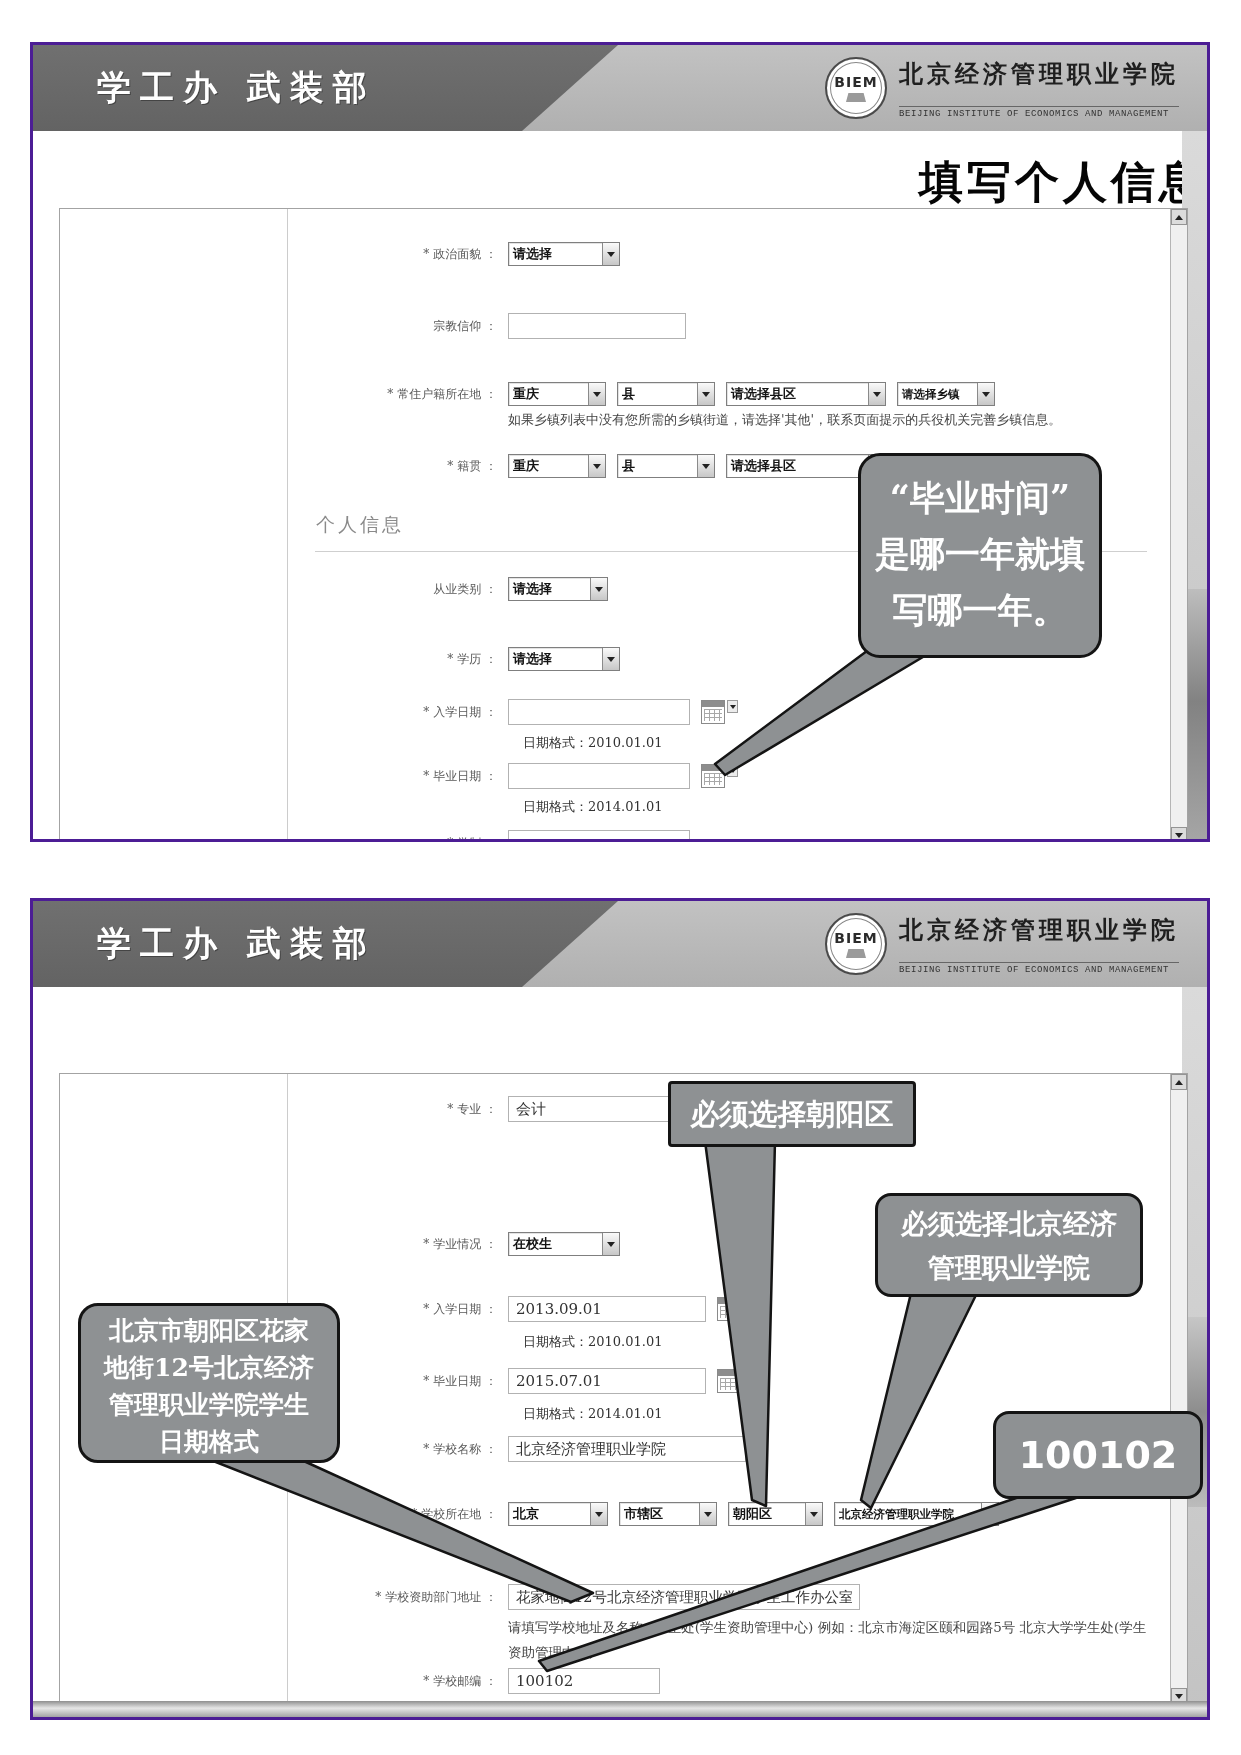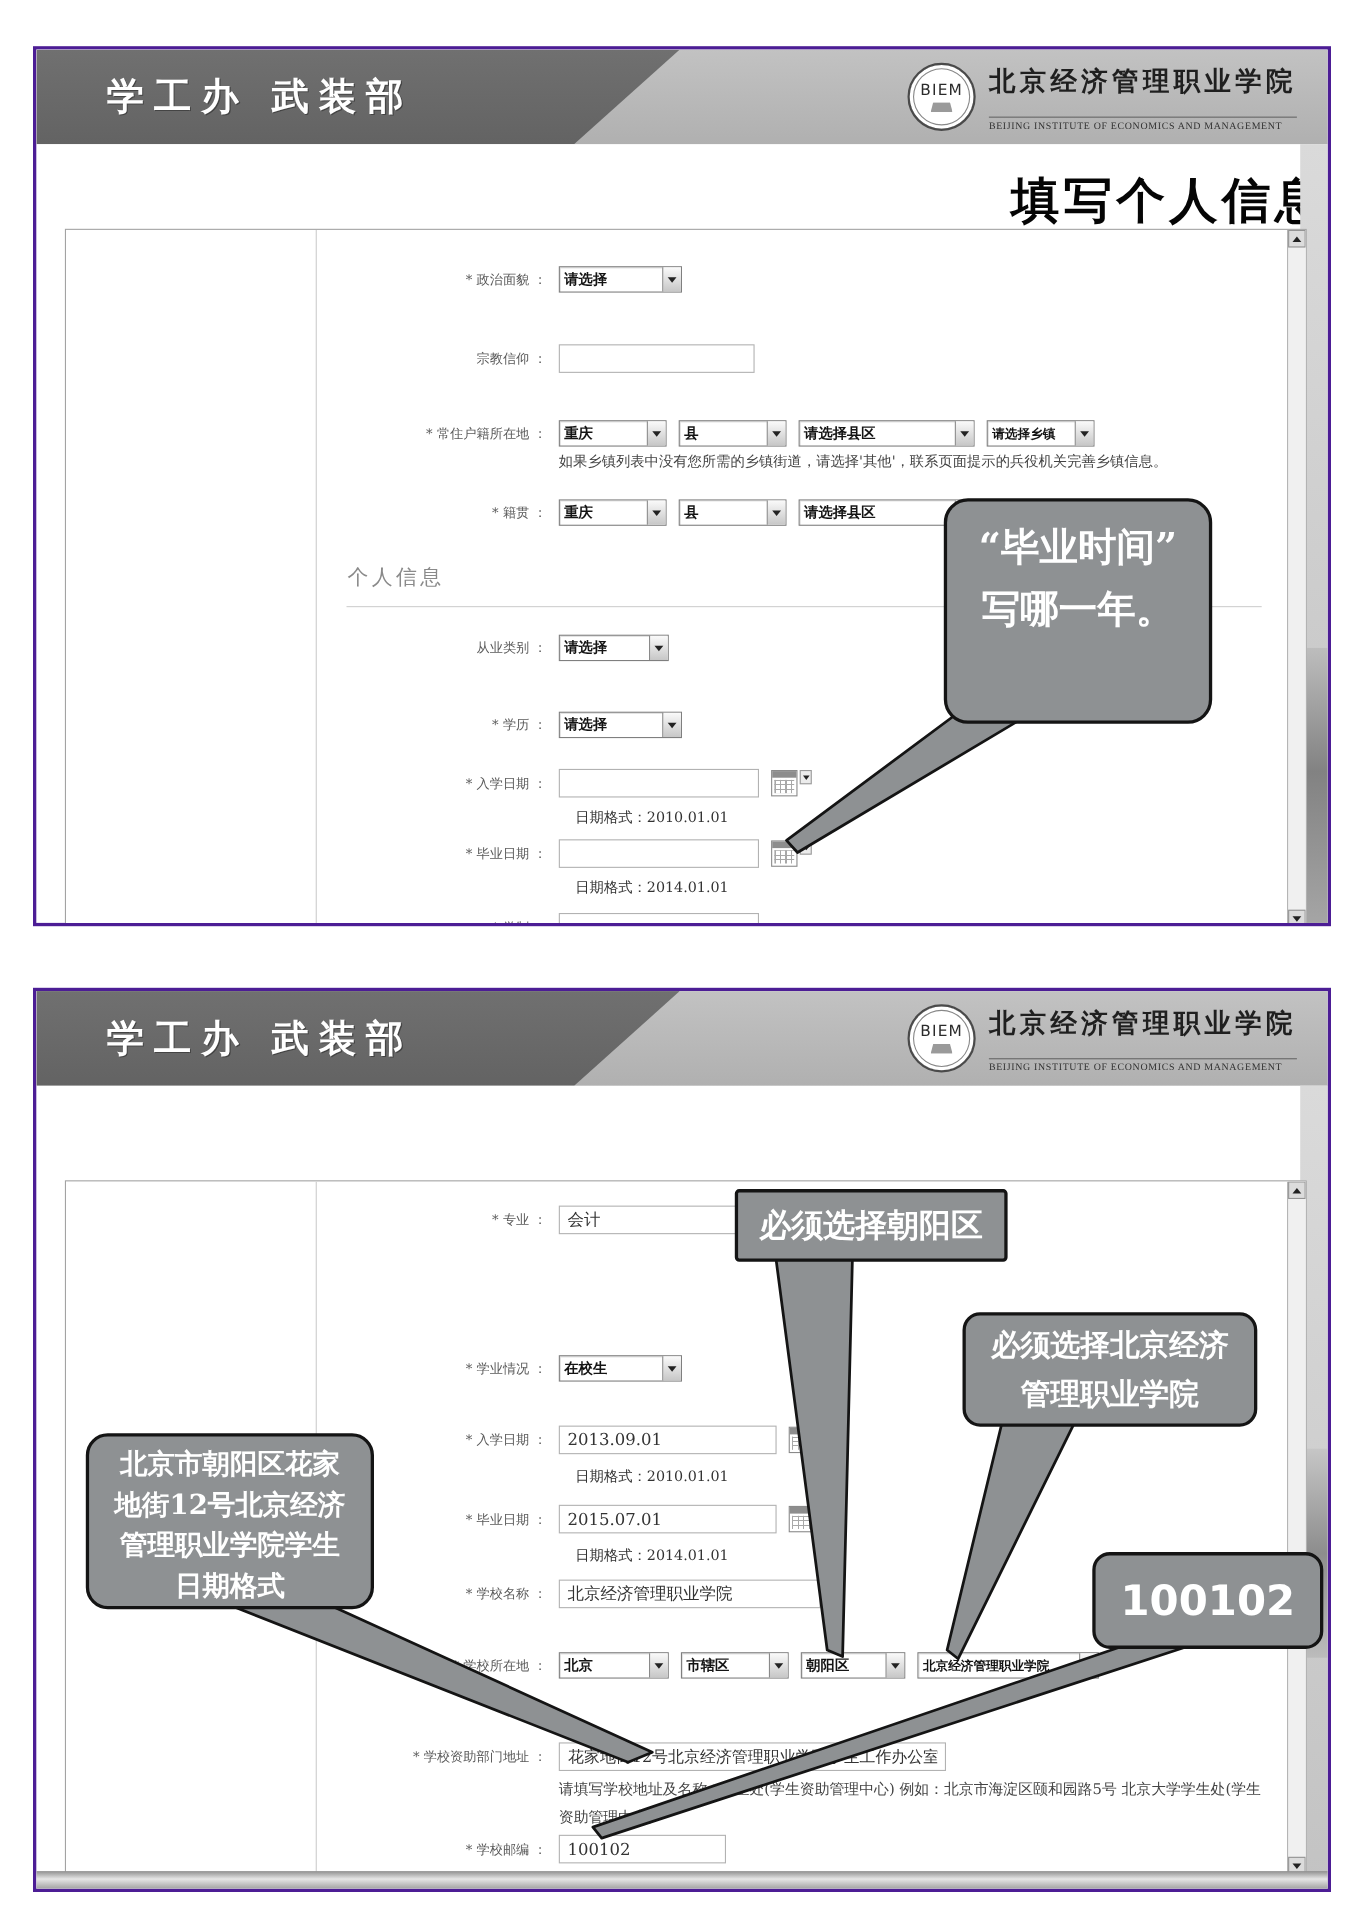--- a/index.html
+++ b/index.html
@@ -14,25 +14,25 @@
 
   
   .banner{position:absolute;left:0;top:0;width:100%;height:86px;background:linear-gradient(180deg,#c2c2c2,#b0b0b0)}
   .banner-dark{position:absolute;left:0;top:0;width:585px;height:100%;background:linear-gradient(180deg,#707070,#636363);
     clip-path:polygon(0 0,100% 0,calc(100% - 96px) 100%,0 100%)}
   .banner-title{position:absolute;left:64px;top:50%;transform:translateY(-50%);color:#fff;
     font-family:var(--sans);font-weight:bold;font-size:34px;letter-spacing:9px;text-shadow:1px 1px 0 #444}
   .logo-wrap{position:absolute;right:28px;top:50%;transform:translateY(-50%);display:flex;align-items:center;gap:12px}
   .logo-circle{width:62px;height:62px;border-radius:50%;background:#fff;border:2px solid #4a4a4a;
     box-shadow:inset 0 0 0 3px #fff,inset 0 0 0 4px #888;display:flex;flex-direction:column;align-items:center;justify-content:center}
-  .logo-circle .abbr{font-family:var(--sans);font-weight:normal;font-size:14px;color:#2b2b2b;letter-spacing:1px}
+  .logo-circle .abbr{font-family:var(--sans);font-weight:bold;font-size:14px;color:#2b2b2b;letter-spacing:1px}
   .logo-circle .wedge{width:20px;height:9px;background:#9a9a9a;margin-top:3px;clip-path:polygon(12% 0,88% 0,100% 100%,0 100%)}
   .org-block{display:flex;flex-direction:column}
   .org-cn{font-family:var(--serif);font-weight:bold;font-size:24px;color:#1f1f1f;letter-spacing:4px;white-space:nowrap}
-  .org-en{font-family:Liberation Serif, serif;font-size:9px;color:#333;letter-spacing:.6px;border-top:1px solid #666;margin-top:16px;padding-top:2px;white-space:nowrap}
+  .org-en{font-family:Liberation Mono, monospace;font-size:9px;color:#333;letter-spacing:.6px;border-top:1px solid #666;margin-top:16px;padding-top:2px;white-space:nowrap}
 
   
   .page-title{position:absolute;left:0;top:108px;width:100%;text-align:right;
     font-family:var(--sans);font-weight:bold;font-size:44px;color:#050505;letter-spacing:4px}
 
   
   .panel{position:absolute;left:26px;width:1129px;background:#fff;border:1px solid #a3a3a3;overflow:hidden}
   #panel1{top:163px;height:636px}
   #panel2{top:172px;height:632px}
   .vdivider{position:absolute;left:227px;top:0;bottom:0;width:0;border-left:1px solid #cccccc}
@@ -244,20 +244,21 @@
           <i class="tri-dn"></i>
         </div>
     </div>
   </div>
 
   <svg class="tails" width="1180" height="800" viewBox="0 0 1180 800">
     <polygon class="tailpoly" points="842,600 910,600 692,730 682,719"></polygon>
   </svg>
   <div class="bubble" id="bubble-grad-time">
     <span class="bl">“毕业时间”</span>
+    <span class="bl">是哪一年就填</span>
     <span class="bl">写哪一年。</span>
   </div>
 </div>
 
 <div class="slide" id="slide2">
 
   <div class="banner">
     <div class="banner-dark"></div>
     <div class="banner-title">学工办 武装部</div>
     <div class="logo-wrap">

